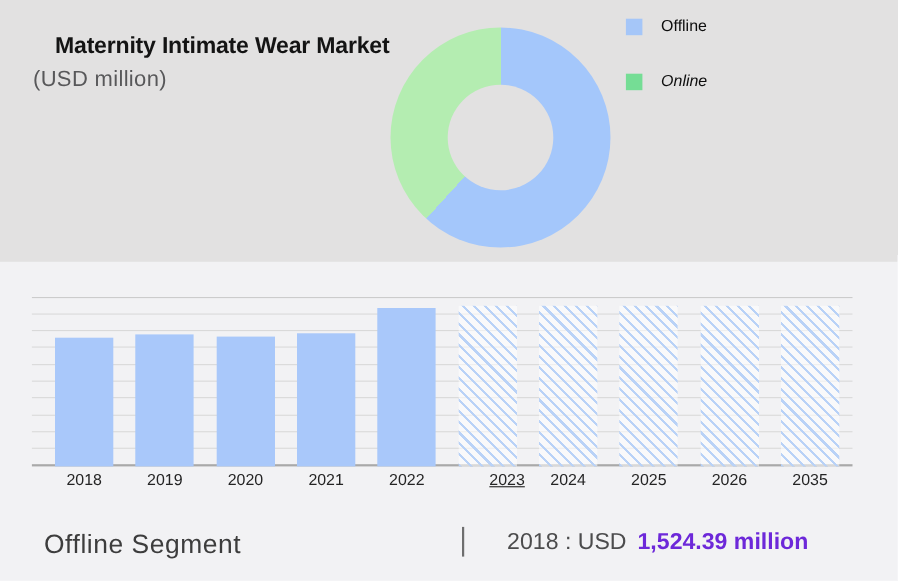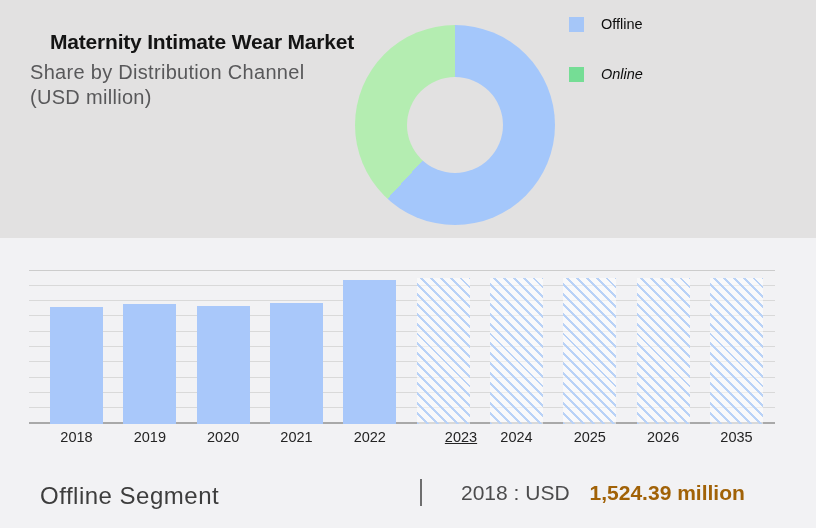--- a/index.html
+++ b/index.html
@@ -39,35 +39,34 @@
     position:absolute; top:159px; width:74px; text-align:center;
     font-size:14.5px; color:#242424;
   }
   
   .segment-label {
     position:absolute; left:40px; top:244px; font-size:24px;
     color:#3d3d3d; letter-spacing:0.5px; font-weight:400;
   }
   .separator { position:absolute; left:420px; top:241px; width:2px; height:27px; background:#6e6e6e; }
   .value-line { position:absolute; left:461px; top:243px; font-size:21px; color:#4c4c4d; }
-  .value-line .bold-part { font-weight:bold; color:#a16207; margin-left:20px; }
+  .value-line .bold-part { font-weight:bold; color:#6d28d9; margin-left:10px; }
   .website {
     position:absolute; left:397px; top:269px; transform:translateX(-50%);
     font-size:15px; color:#161616;
   }
 </style>
 </head>
 <body>
 
 <div class="stage">
 
   <div class="header">
     <div class="title">Maternity Intimate Wear Market</div>
     <div class="subtitle">
-      <div>Share by Distribution Channel</div>
       <div>(USD million)</div>
     </div>
 
     <div class="donut" id="donut" style="background: conic-gradient(rgb(164, 199, 251) 0deg, rgb(164, 199, 251) 61.8%, rgb(180, 237, 177) 61.8%, rgb(180, 237, 177) 100%);">
       <div class="donut-hole"></div>
     </div>
 
     <div class="legend-item li-0">
       <div class="swatch" id="swatch-0" style="background: rgb(165, 198, 248);"></div>
       <div class="legend-label">Offline</div>

